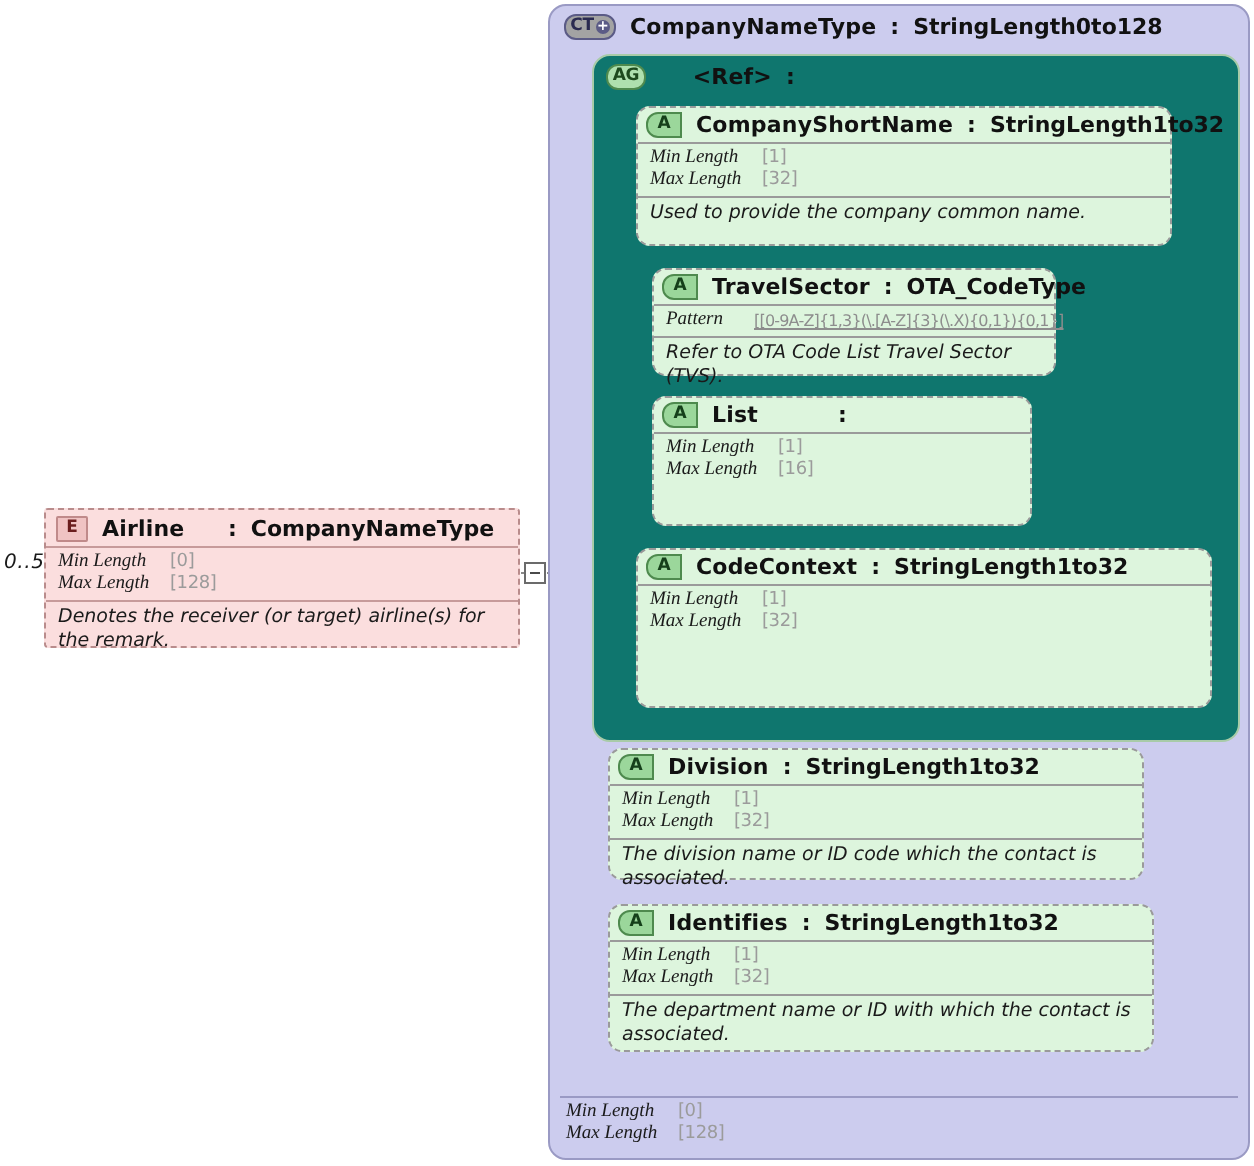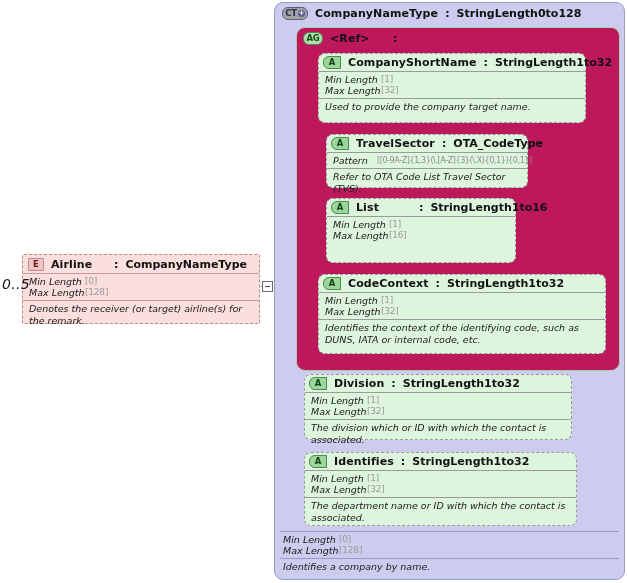--- a/index.html
+++ b/index.html
@@ -65,20 +65,21 @@
     display: flex;
     font-size: 9.5px;
     line-height: 11px;
     white-space: nowrap;
   }
   .facet-key {
     font-style: italic;
     color: #1a1a1a;
     width: 56px;
     flex: 0 0 56px;
+    font-family: Liberation Serif, serif;
   }
   .facet-val {
     color: #9b9b9b;
     font-size: 9px;
     letter-spacing: -0.2px;
   }
   .facet-val.wide { width: auto; }
   .anno {
     border-top: 1px solid #b9b9c6;
     padding: 2px 6px 3px 6px;
@@ -155,26 +156,26 @@
     left: 0; right: 0; bottom: 0;
     padding: 0 5px 4px 5px;
   }
   #ct-foot .facets { border-top: 1px solid #9a9ac4; padding-left: 3px; }
   #ct-foot .anno { border-top: 1px solid #9a9ac4; padding-left: 3px; }
 
   
   #ag-box {
     left: 296px; top: 27px;
     width: 324px; height: 344px;
-    background: #be185d;
+    background: #0f766e;
     border: 1px solid #a8cba8;
     border-radius: 9px;
   }
   #ag-box > .node-head { padding: 4px 6px 3px 6px; }
-  #ag-box .node-name { min-width: 56px; }
+  #ag-box .node-name { min-width: 56px; text-align: right; }
 
   
   .attr {
     background: #ddf5dd;
     border: 1px dashed #9a9a9a;
     border-radius: 7px;
   }
   .attr .facets, .attr .anno { border-top-color: #9a9a9a; }
   .attr > .node-head { padding: 2px 6px 2px 4px; }
 
@@ -183,40 +184,41 @@
   #a-code { left: 326px; top: 198px; width: 190px; height: 65px; }
   #a-codecontext { left: 318px; top: 274px; width: 288px; height: 80px; }
   #a-division { left: 304px; top: 374px; width: 268px; height: 66px; }
   #a-department { left: 304px; top: 452px; width: 273px; height: 74px; }
 
   #a-travelsector .facet-key { width: 44px; flex: 0 0 44px; }
   #a-travelsector .facet-val {
     font-size: 8px;
     letter-spacing: -0.4px;
     color: #8d8d8d;
+    text-decoration: underline;
   }
   #a-code .node-name { min-width: 56px; }
 
   
   #e-airline {
     left: 22px; top: 254px;
     width: 238px; height: 70px;
     background: #fbdede;
     border: 1px dashed #b98c8c;
     border-radius: 2px;
   }
   #e-airline > .node-head { padding: 3px 6px 2px 5px; }
   #e-airline .facets, #e-airline .anno { border-top-color: #c79a9a; }
   #e-airline .node-name { min-width: 56px; }
 
   
   #occurs {
     position: absolute;
     left: 2px; top: 276px;
-    font-size: 14px;
+    font-size: 10px;
     font-style: italic;
     color: #1a1a1a;
     letter-spacing: .3px;
   }
 
   
   #collapse-toggle {
     position: absolute;
     left: 262px; top: 281px;
     width: 11px; height: 11px;
@@ -276,21 +278,20 @@
       <div class="facets">
         <div class="facet-row">
           <span class="facet-key">Min Length</span>
           <span class="facet-val">[0]</span>
         </div>
         <div class="facet-row">
           <span class="facet-key">Max Length</span>
           <span class="facet-val">[128]</span>
         </div>
       </div>
-      <div class="anno">Identifies a company by name.</div>
     </div>
   </div>
 
   <div class="node" id="ag-box">
     <div class="node-head">
       <span class="badge badge-ag">AG</span>
       <span class="node-name">&lt;Ref&gt;</span>
       <span class="node-sep">:</span>
     </div>
   </div>
@@ -305,21 +306,21 @@
     <div class="facets">
       <div class="facet-row">
         <span class="facet-key">Min Length</span>
         <span class="facet-val">[1]</span>
       </div>
       <div class="facet-row">
         <span class="facet-key">Max Length</span>
         <span class="facet-val">[32]</span>
       </div>
     </div>
-    <div class="anno">Used to provide the company target name.</div>
+    <div class="anno">Used to provide the company common name.</div>
   </div>
 
   <div class="node attr" id="a-travelsector">
     <div class="node-head">
       <span class="badge badge-a">A</span>
       <span class="node-name">TravelSector</span>
       <span class="node-sep">:</span>
       <span class="node-type">OTA_CodeType</span>
     </div>
     <div class="facets">
@@ -329,21 +330,20 @@
       </div>
     </div>
     <div class="anno">Refer to OTA Code List Travel Sector (TVS).</div>
   </div>
 
   <div class="node attr" id="a-code">
     <div class="node-head">
       <span class="badge badge-a">A</span>
       <span class="node-name">List</span>
       <span class="node-sep">:</span>
-      <span class="node-type">StringLength1to16</span>
     </div>
     <div class="facets">
       <div class="facet-row">
         <span class="facet-key">Min Length</span>
         <span class="facet-val">[1]</span>
       </div>
       <div class="facet-row">
         <span class="facet-key">Max Length</span>
         <span class="facet-val">[16]</span>
       </div>
@@ -360,41 +360,40 @@
     <div class="facets">
       <div class="facet-row">
         <span class="facet-key">Min Length</span>
         <span class="facet-val">[1]</span>
       </div>
       <div class="facet-row">
         <span class="facet-key">Max Length</span>
         <span class="facet-val">[32]</span>
       </div>
     </div>
-    <div class="anno">Identifies the context of the identifying code, such as DUNS, IATA or internal code, etc.</div>
   </div>
 
   <div class="node attr" id="a-division">
     <div class="node-head">
       <span class="badge badge-a">A</span>
       <span class="node-name">Division</span>
       <span class="node-sep">:</span>
       <span class="node-type">StringLength1to32</span>
     </div>
     <div class="facets">
       <div class="facet-row">
         <span class="facet-key">Min Length</span>
         <span class="facet-val">[1]</span>
       </div>
       <div class="facet-row">
         <span class="facet-key">Max Length</span>
         <span class="facet-val">[32]</span>
       </div>
     </div>
-    <div class="anno">The division which or ID with which the contact is associated.</div>
+    <div class="anno">The division name or ID code which the contact is associated.</div>
   </div>
 
   <div class="node attr" id="a-department">
     <div class="node-head">
       <span class="badge badge-a">A</span>
       <span class="node-name">Identifies</span>
       <span class="node-sep">:</span>
       <span class="node-type">StringLength1to32</span>
     </div>
     <div class="facets">

